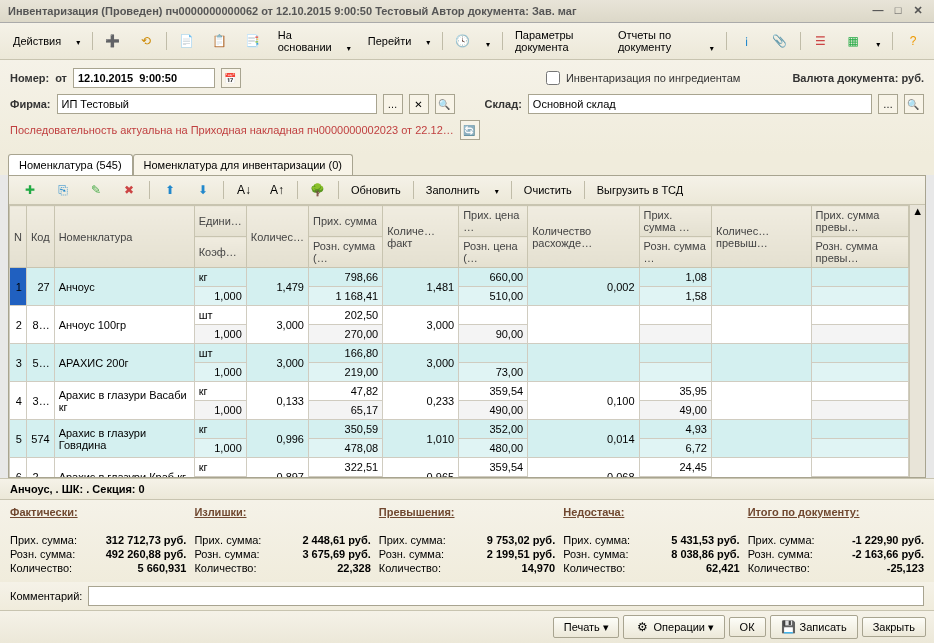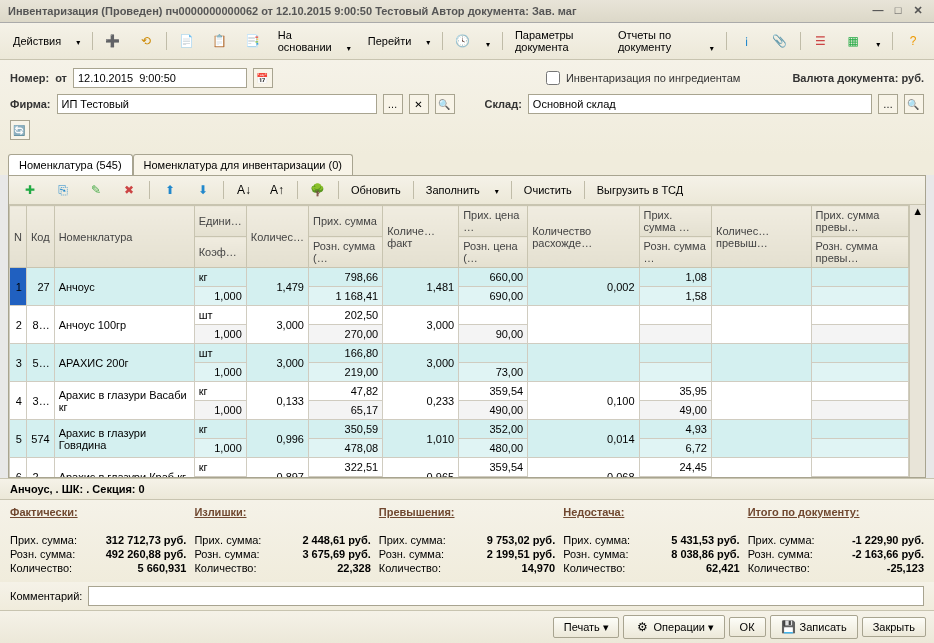--- a/index.html
+++ b/index.html
@@ -117,41 +117,42 @@
     <span class="sep"></span>
     <span class="tbtn">
         <span class="icon" style="color:#e90">?</span>
       </span>
   </div>
 
   <div class="form-area">
     <div class="form-row">
       <label class="lbl-bold">Номер:</label>
       <label class="lbl-bold">от</label>
-      <input class="txt" style="width: 174px;" value="12.10.2015  9:00:50">
+      <input class="txt" style="width: 142px; font-weight: bold;" value="12.10.2015  9:00:50">
       <span class="ibtn">📅</span>
       <span style="flex:1"></span>
       <input type="checkbox" class="cb" style="">
       <label>Инвентаризация по ингредиентам</label>
       <span style="width:40px"></span>
       <label class="lbl-bold">Валюта документа: руб.</label>
     </div>
     <div class="form-row">
       <label class="lbl-bold">Фирма:</label>
       <input class="txt" style="width: 320px;" value="ИП Тестовый">
       <span class="ibtn">…</span>
       <span class="ibtn">✕</span>
       <span class="ibtn">🔍</span>
       <span style="width:18px"></span>
       <label class="lbl-bold">Склад:</label>
       <input class="txt" style="flex: 1 1 0%;" value="Основной склад">
       <span class="ibtn">…</span>
       <span class="ibtn">🔍</span>
     </div>
     <div class="form-row">
+      <span class="red-text">Последовательность актуальна на Приходная накладная пч0000000002023 от 22.12…</span>
       <span class="ibtn">🔄</span>
     </div>
   </div>
 
   <div class="tabs">
     <div class="tab active">Номенклатура (545)</div>
     <div class="tab">Номенклатура для инвентаризации (0)</div>
   </div>
 
   <div class="tab-content">
@@ -235,21 +236,21 @@
                 <td rowspan="2" class="num">1,481</td>
                 <td class="num">660,00</td>
                 <td rowspan="2" class="num">0,002</td>
                 <td class="num">1,08</td>
                 <td rowspan="2"></td>
                 <td></td>
               </tr>
               <tr class="r0b">
                 <td class="num">1,000</td>
                 <td class="num">1 168,41</td>
-                <td class="num">690,00</td>
+                <td class="num">510,00</td>
                 <td class="num">1,58</td>
                 <td></td>
               </tr>
               <tr class="r1">
                 <td rowspan="2" class=" num">2</td>
                 <td rowspan="2" class="num">8…</td>
                 <td rowspan="2">Анчоус 100гр</td>
                 <td>шт</td>
                 <td rowspan="2" class="num">3,000</td>
                 <td class="num">202,50</td>

